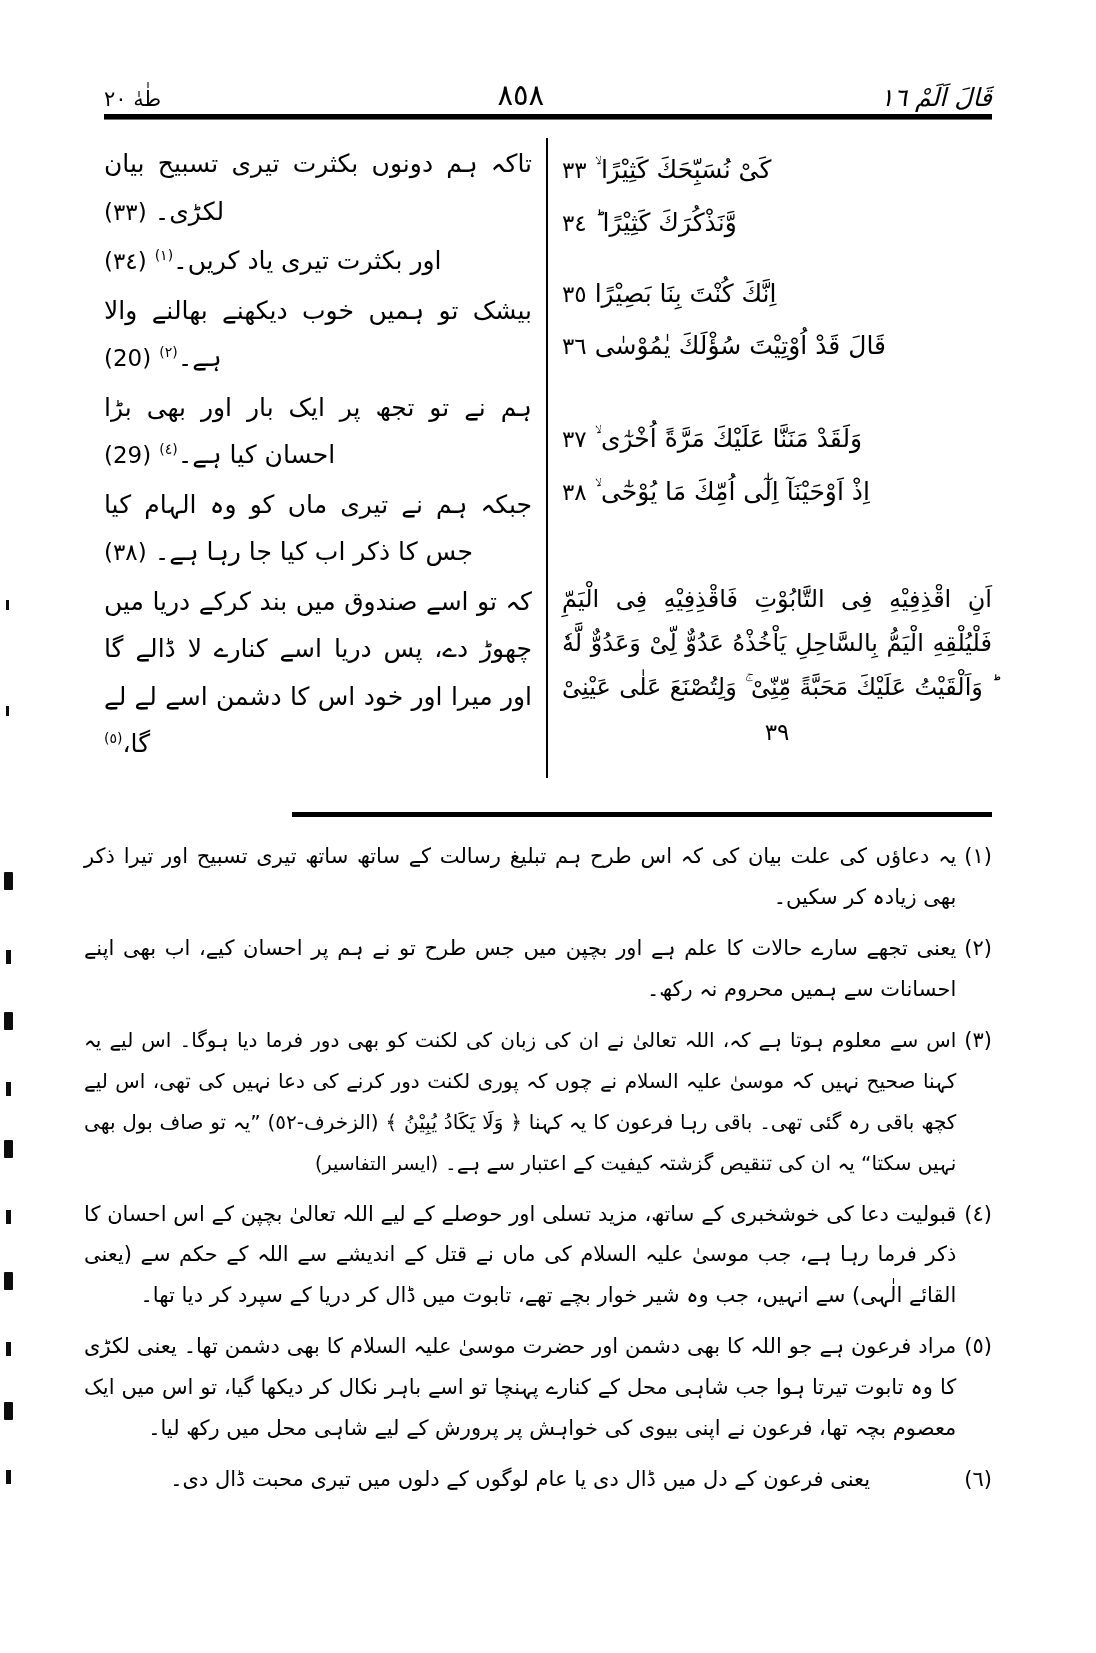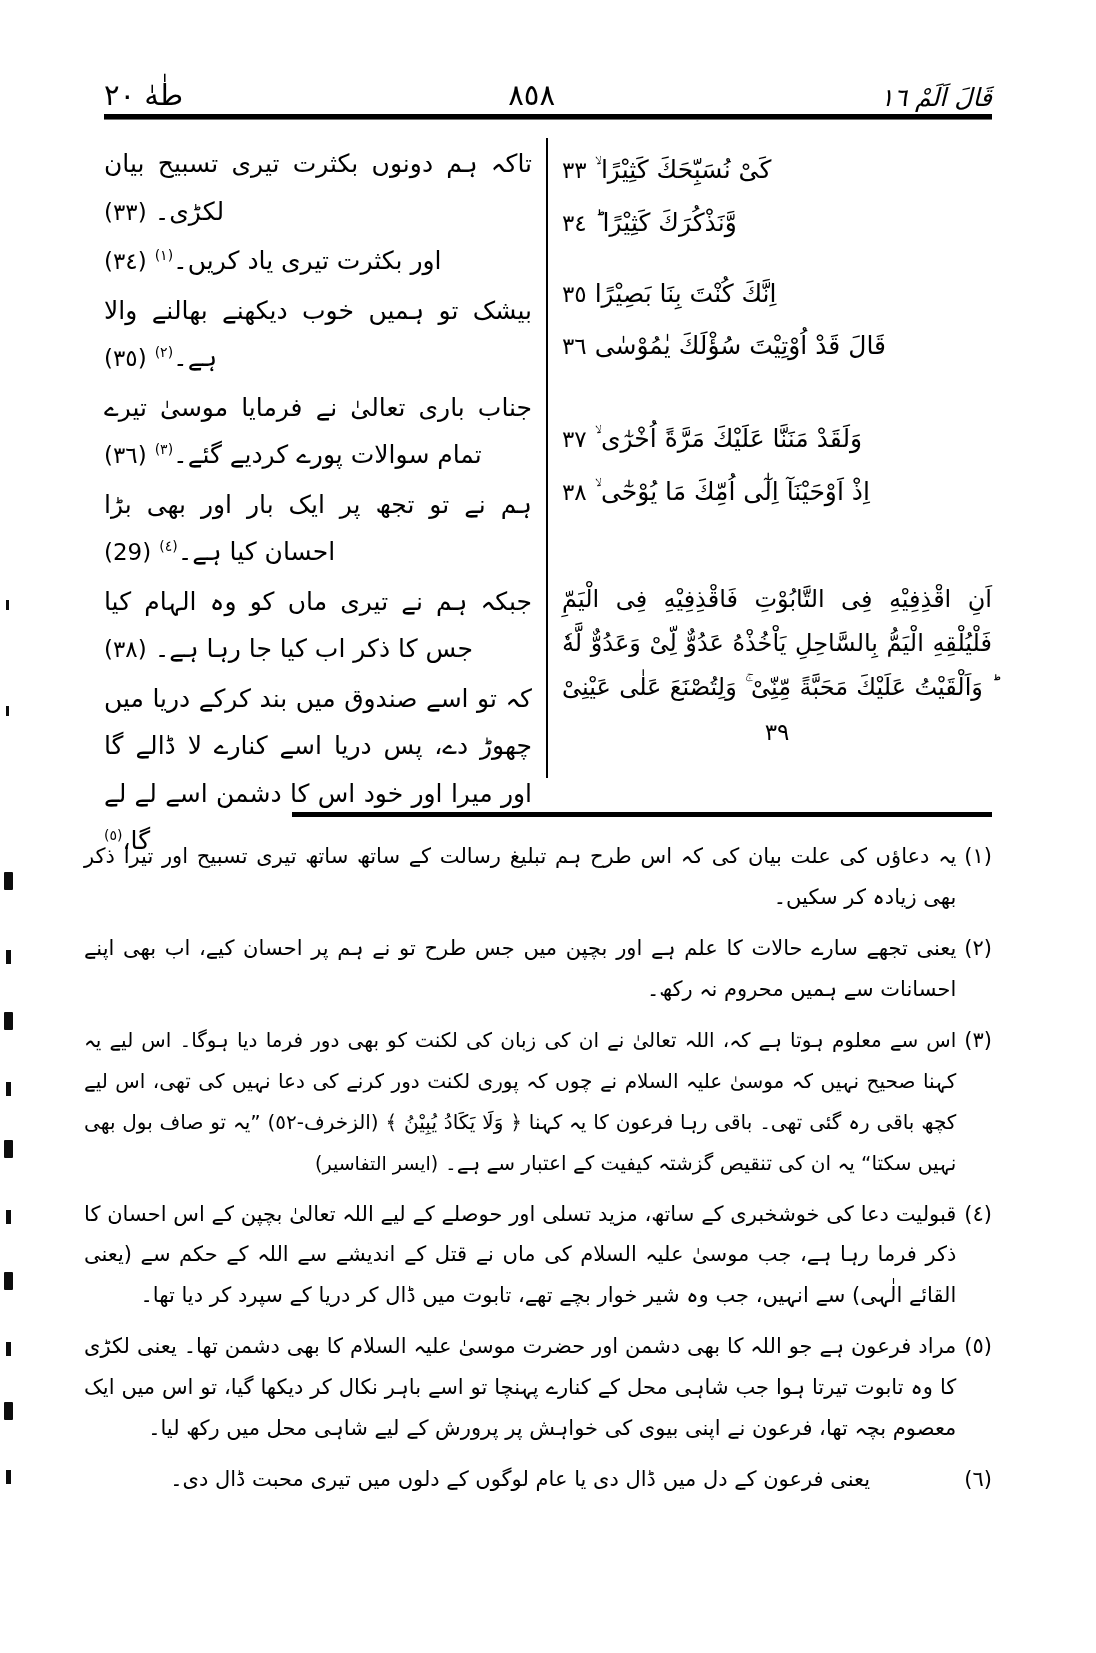--- a/index.html
+++ b/index.html
@@ -43,21 +43,21 @@
     direction: rtl;
   }
   .header-item {
     font-size: 26px;
     line-height: 1;
     white-space: nowrap;
     font-family: "DejaVu Sans", sans-serif;
   }
   .header-right { font-size: 25px; font-style: italic; }
   .header-center { font-size: 29px; letter-spacing: 1px; }
-  .header-left { font-size: 29px; }
+  .header-left { font-size: 21px; }
 
   .rule-top {
     position: absolute;
     top: 114px;
     right: 104px;
     width: 888px;
     height: 5px;
     background: #000;
   }
   .rule-top::after {
@@ -243,25 +243,21 @@
       <div class="tr-line">
         <span>تاکہ ہم دونوں بکثرت تیری تسبیح بیان لکڑی۔</span><span class="sup"></span>
         <span class="vnum">(٣٣)</span>
       </div>
       <div class="tr-line">
         <span>اور بکثرت تیری یاد کریں۔</span><span class="sup">(١)</span>
         <span class="vnum">(٣٤)</span>
       </div>
       <div class="tr-line">
         <span>بیشک تو ہمیں خوب دیکھنے بھالنے والا ہے۔</span><span class="sup">(٢)</span>
-        <span class="vnum">(٣٥)</span>
-      </div>
-      <div class="tr-line">
-        <span>جناب باری تعالیٰ نے فرمایا موسیٰ تیرے تمام سوالات پورے کردیے گئے۔</span><span class="sup">(٣)</span>
-        <span class="vnum">(٣٦)</span>
+        <span class="vnum">(20)</span>
       </div>
       <div class="tr-line">
         <span>ہم نے تو تجھ پر ایک بار اور بھی بڑا احسان کیا ہے۔</span><span class="sup">(٤)</span>
         <span class="vnum">(29)</span>
       </div>
       <div class="tr-line">
         <span>جبکہ ہم نے تیری ماں کو وہ الہام کیا جس کا ذکر اب کیا جا رہا ہے۔</span>
         <span class="vnum">(٣٨)</span>
       </div>
       <div class="tr-line">

